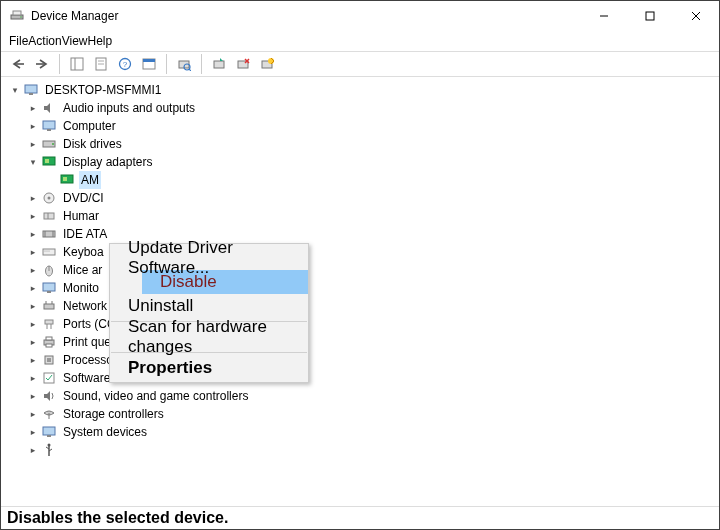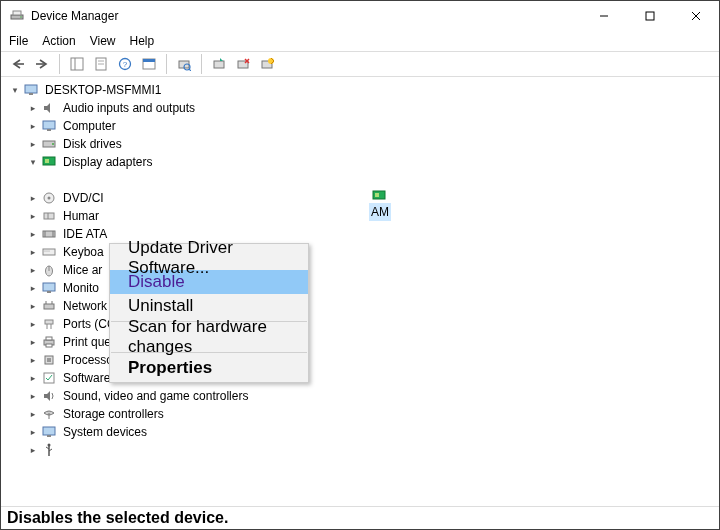--- a/index.html
+++ b/index.html
@@ -3,39 +3,39 @@
 <meta charset="utf-8">
 <style>
   * { box-sizing: border-box; margin: 0; padding: 0; }
   body { font-family: "Segoe UI", Tahoma, sans-serif; font-size: 12px; background: #fff; color: #000; width: 720px; height: 530px; overflow: hidden; position: relative; }
   .window { width: 720px; height: 530px; border: 1px solid #404040; display: flex; flex-direction: column; background: #fff; }
   .titlebar { height: 30px; display: flex; align-items: center; padding: 0 0 0 8px; }
   .titlebar .icon { width: 16px; height: 16px; margin-right: 6px; }
   .titlebar .title { flex: 1; }
   .winctrls { display: flex; }
   .winctrls div { width: 46px; height: 30px; display: flex; align-items: center; justify-content: center; font-size: 14px; font-family: Arial; }
-  .menubar { height: 20px; display: flex; gap: 14px; padding: 0 8px; align-items: center; font-size: 12px; }
+  .menubar { height: 20px; display: flex; padding: 0 8px; align-items: center; font-size: 12px; }
   .toolbar { height: 26px; border-top: 1px solid #ddd; border-bottom: 1px solid #ddd; display: flex; align-items: center; padding: 0 6px; gap: 2px; }
   .toolbar .tbtn { width: 22px; height: 22px; display: flex; align-items: center; justify-content: center; border-radius: 2px; }
   .toolbar .tsep { width: 1px; height: 20px; background: #ccc; margin: 0 4px; }
   .content { flex: 1; border-bottom: 1px solid #ddd; overflow: hidden; padding: 4px; position: relative; }
   .tree { font-size: 12px; line-height: 18px; }
   .node { display: flex; align-items: center; height: 18px; white-space: nowrap; }
   .arrow { width: 12px; display: inline-flex; justify-content: center; color: #555; font-size: 9px; }
   .arrow.blank { visibility: hidden; }
   .nicon { width: 16px; height: 16px; margin: 0 4px 0 2px; display: inline-flex; align-items: center; justify-content: center; }
   .l0 { padding-left: 4px; }
   .l1 { padding-left: 22px; }
-  .l2 { padding-left: 40px; flex-direction: column; }
+  .l2 { padding-left: 40px; }
   .selected { background: #cde8ff; }
   .label { padding: 0 2px; }
   .statusbar { height: 22px; display: flex; align-items: center; padding: 0 6px; font-size: 16px; font-weight: bold; }
   .context-menu { position: absolute; left: 108px; top: 166px; width: 200px; background: #f2f2f2; border: 1px solid #ccc; box-shadow: 2px 2px 4px rgba(0,0,0,0.25); padding: 2px 0; z-index: 10; }
   .context-menu .mitem { height: 24px; display: flex; align-items: center; padding: 0 18px; font-size: 17px; }
-  .context-menu .mitem.highlight { background: #91c9f7; color: #4c1d95; }
+  .context-menu .mitem.highlight { background: #91c9f7; color: #7f1d1d; margin-left: 32px; }
   .context-menu .msep { height: 1px; background: #d0d0d0; margin: 3px 1px; }
   .context-menu .bold { font-weight: bold; }
   svg { display: block; }
 </style>
 </head>
 <body>
 
 <div class="window">
 
   <div class="titlebar">

